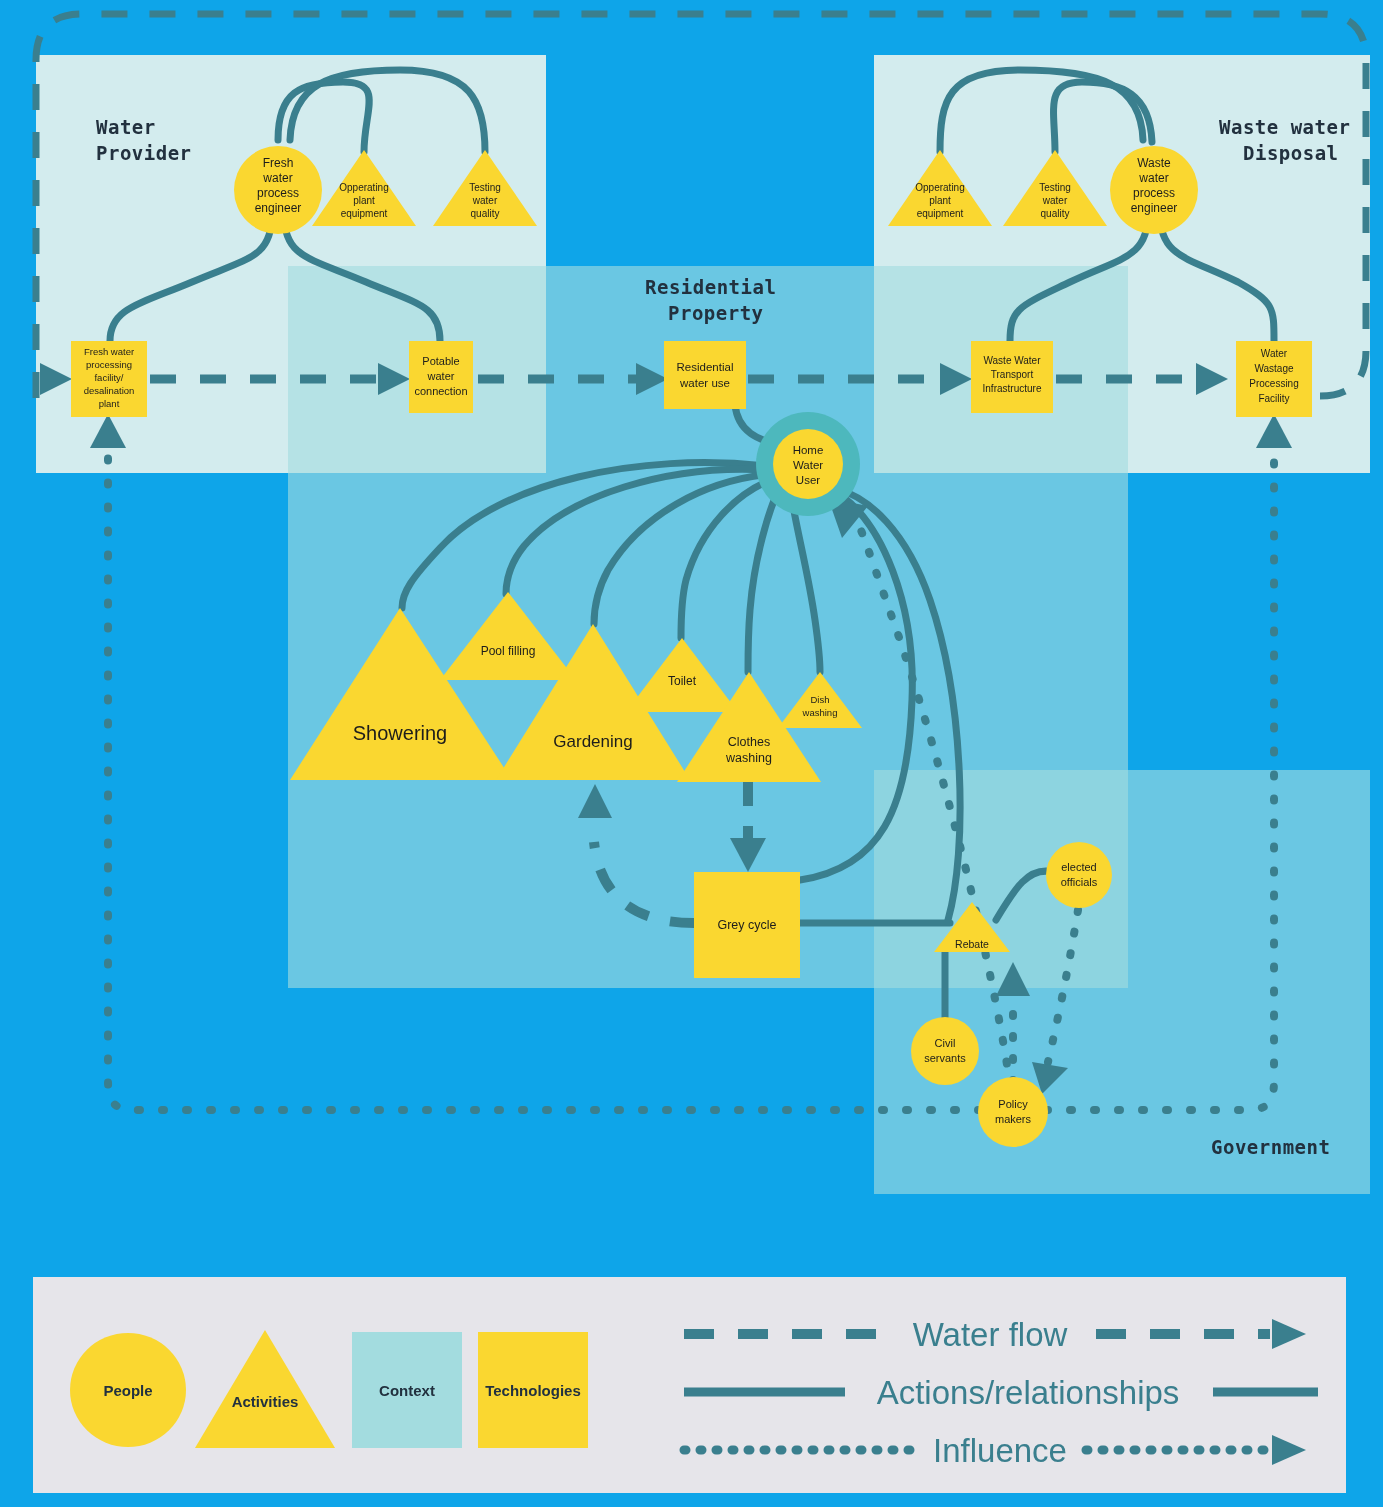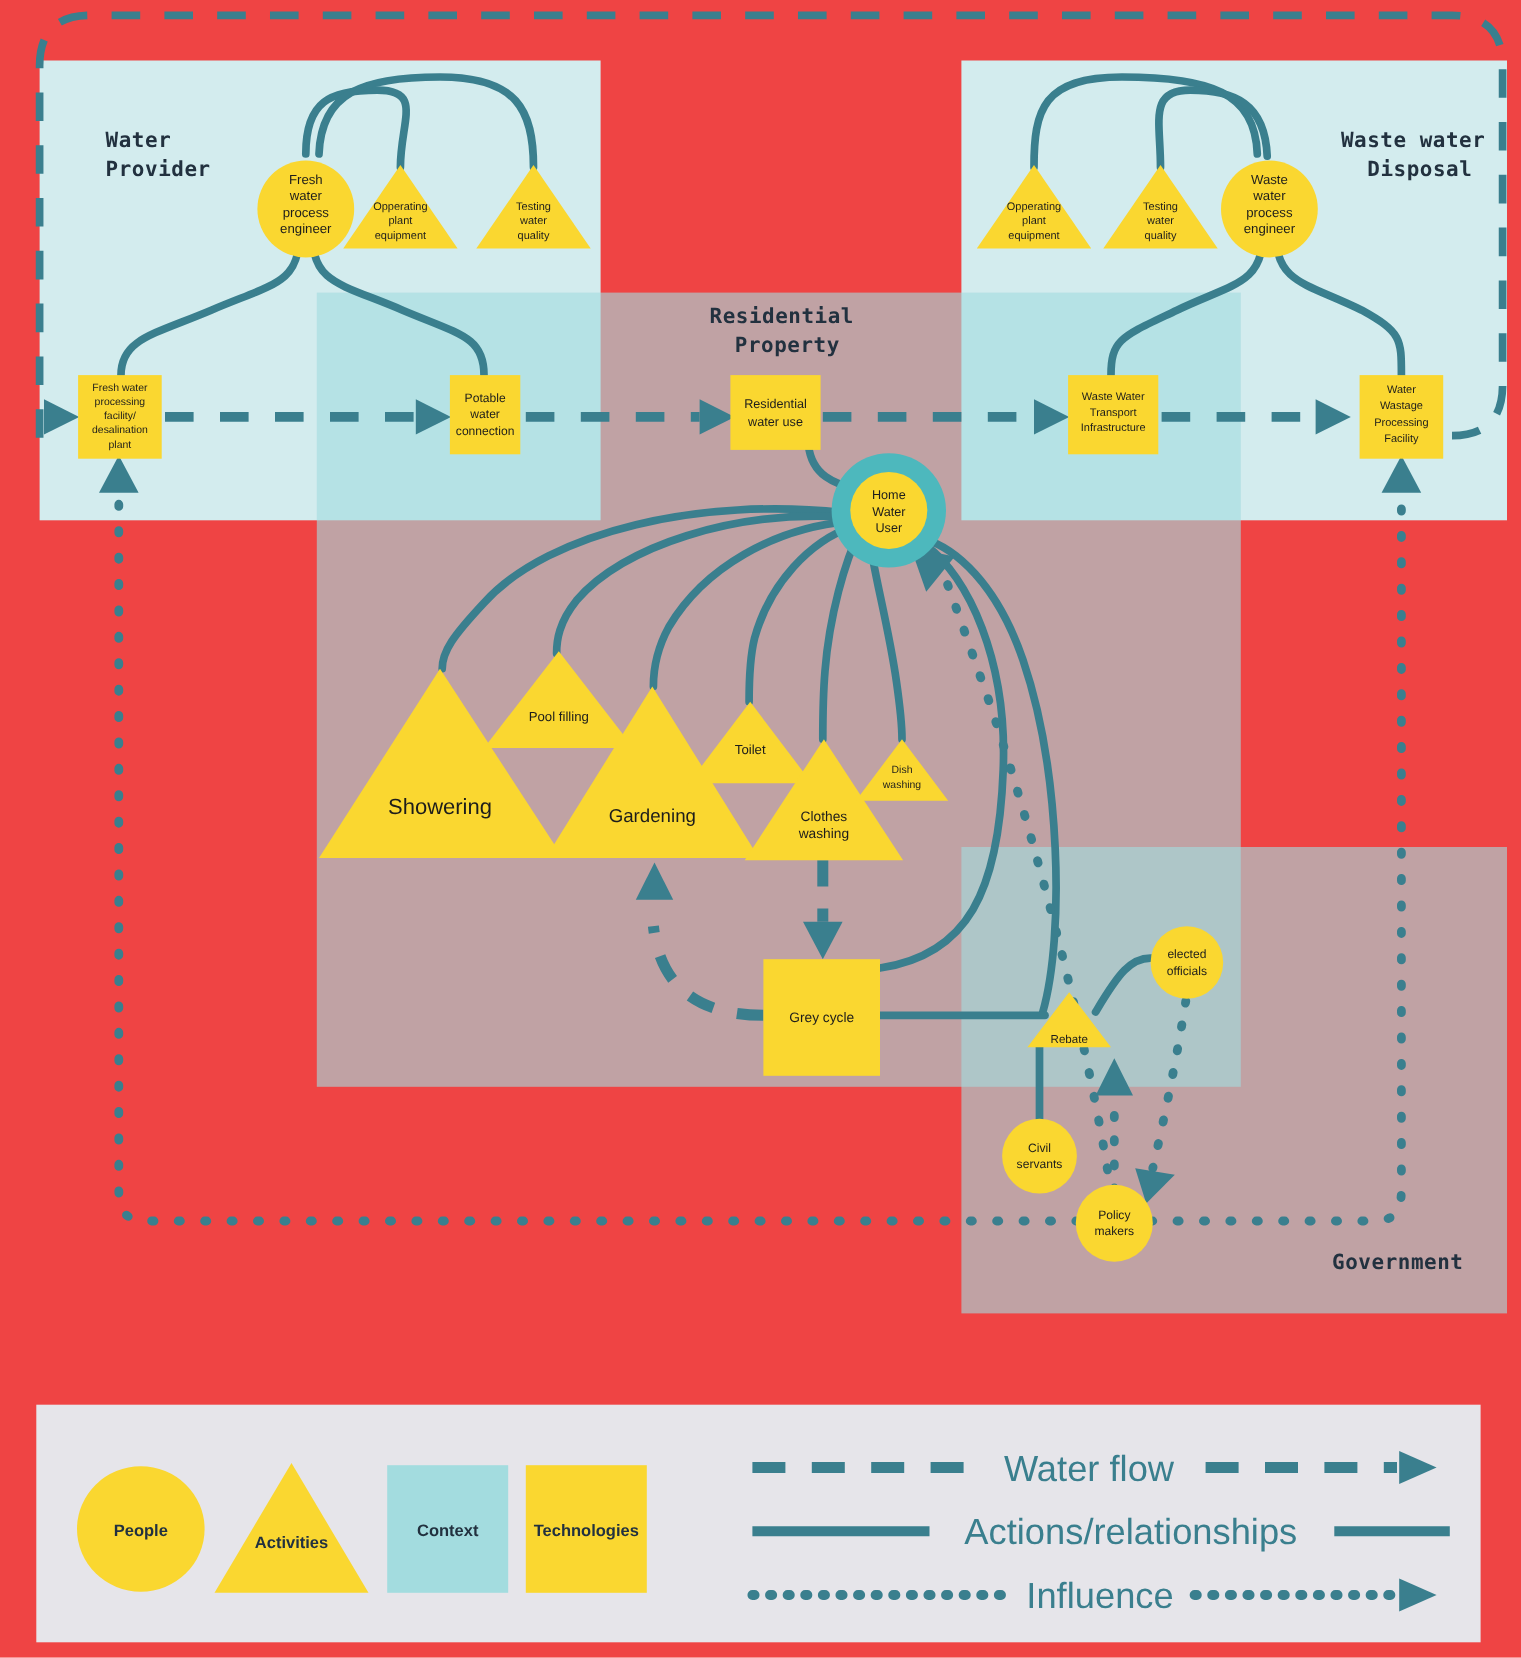--- a/index.html
+++ b/index.html
@@ -5,21 +5,21 @@
   * { box-sizing: border-box; }
   html, body {
     margin: 0; padding: 0;
     background: #ffffff;
     font-family: "Liberation Sans", sans-serif;
   }
   #page {
     position: relative;
     width: 1383px;
     height: 1507px;
-    background: #ef4444;
+    background: #0ea5e9;
     overflow: hidden;
   }
   #svg-root {
     position: absolute;
     top: 0; left: 0;
     width: 1383px;
     height: 1507px;
   }
   .ctx-label {
     font-family: "DejaVu Sans Mono", monospace;

